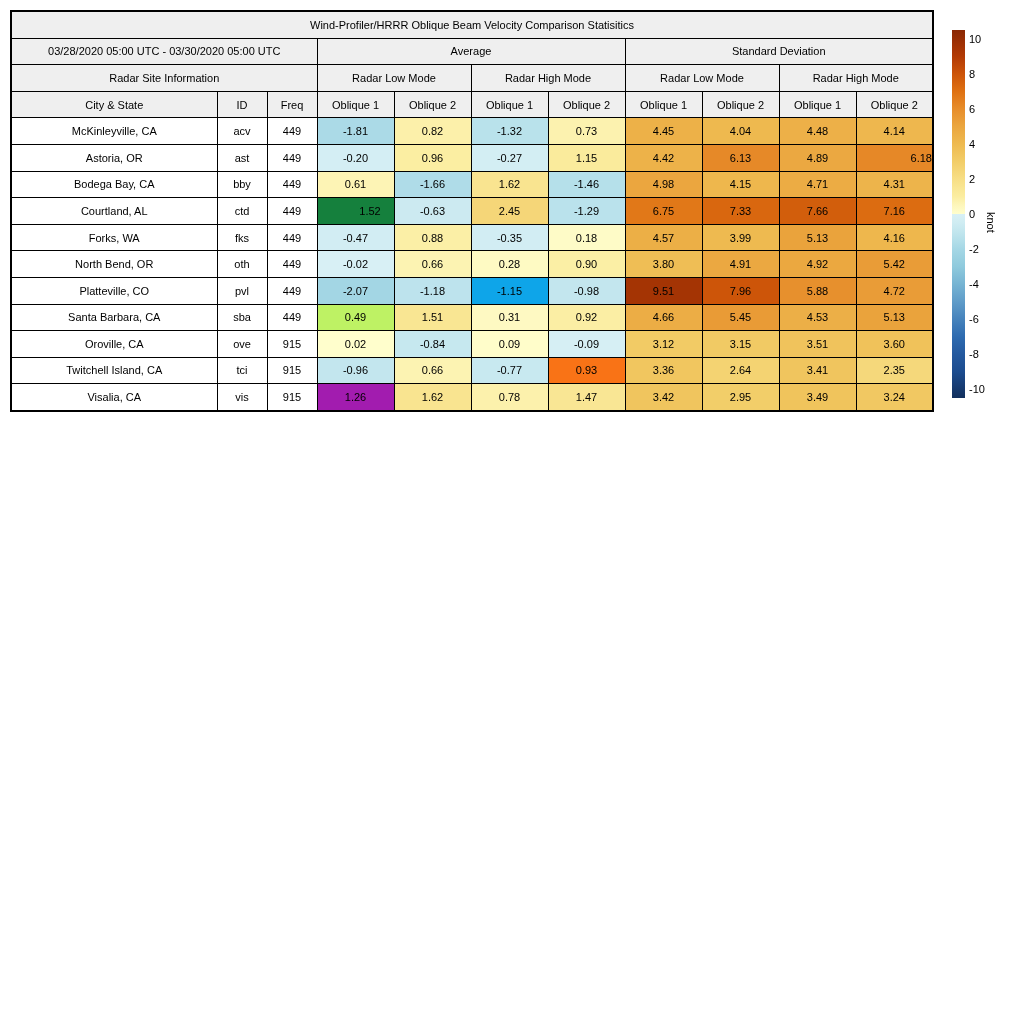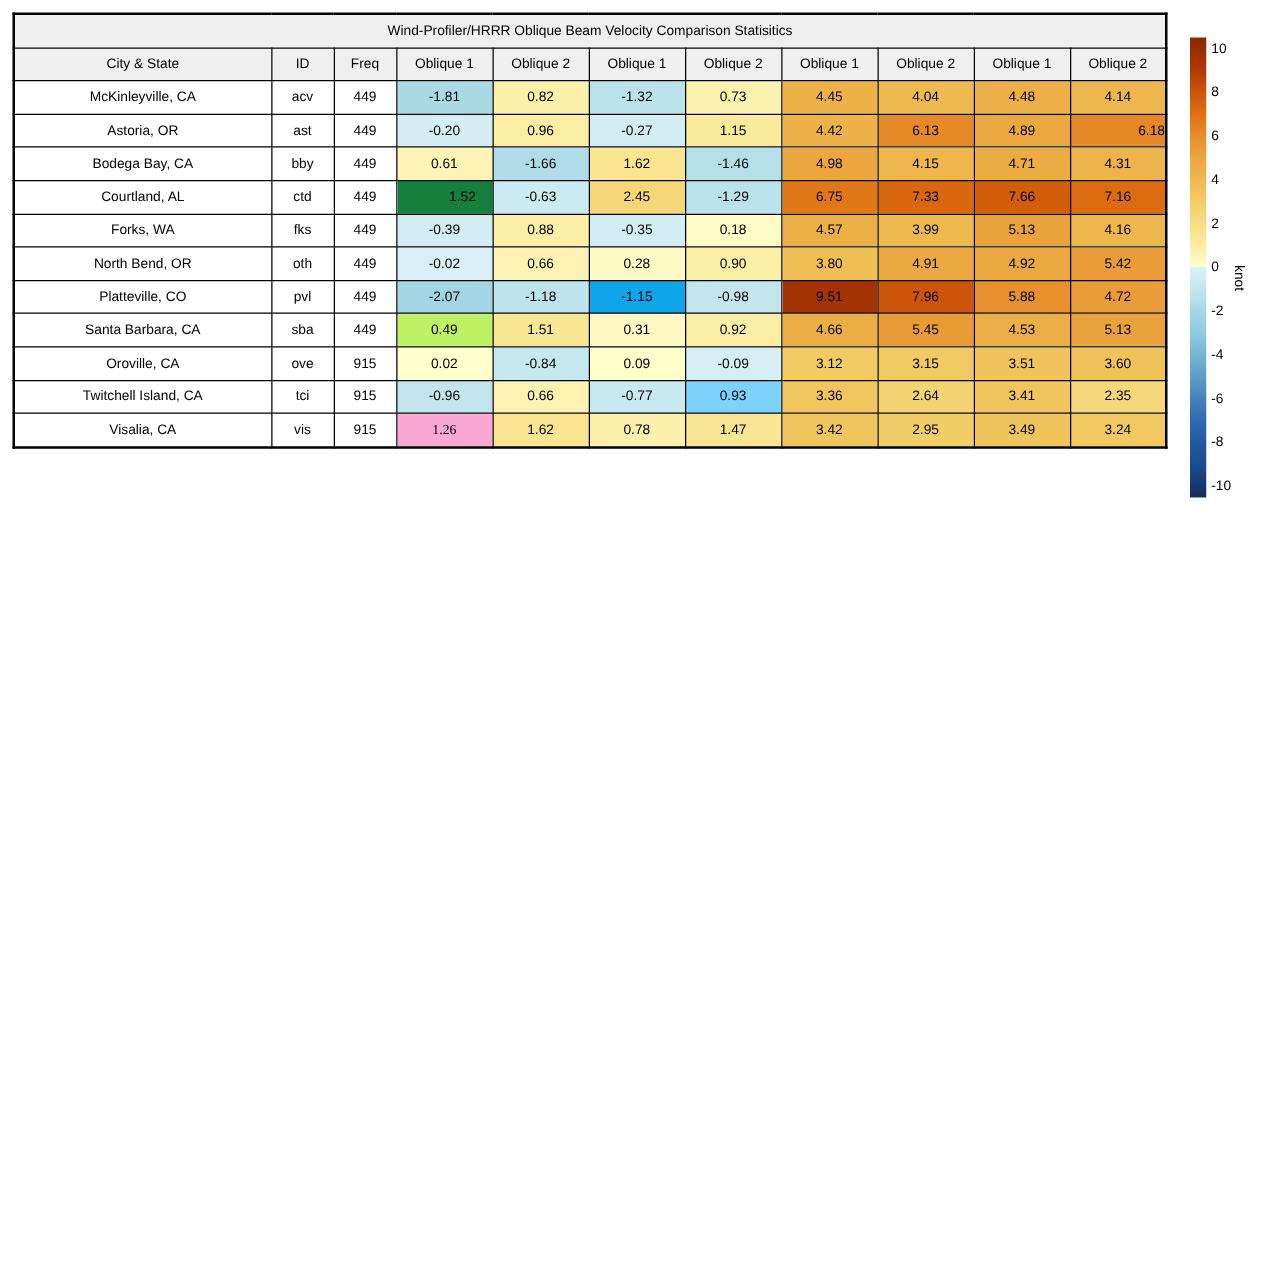--- a/index.html
+++ b/index.html
@@ -52,20 +52,32 @@
       <col style="width:77px">
         <col style="width:77px">
         <col style="width:77px">
         <col style="width:77px">
     </colgroup>
     <tbody>
       <tr>
         <td class="hdr" colspan="11">Wind-Profiler/HRRR Oblique Beam Velocity Comparison Statisitics</td>
       </tr>
       <tr>
+        <td class="hdr" colspan="3">03/28/2020 05:00 UTC - 03/30/2020 05:00 UTC</td>
+        <td class="hdr" colspan="4">Average</td>
+        <td class="hdr" colspan="4">Standard Deviation</td>
+      </tr>
+      <tr>
+        <td class="hdr" colspan="3">Radar Site Information</td>
+        <td class="hdr" colspan="2">Radar Low Mode</td>
+        <td class="hdr" colspan="2">Radar High Mode</td>
+        <td class="hdr" colspan="2">Radar Low Mode</td>
+        <td class="hdr" colspan="2">Radar High Mode</td>
+      </tr>
+      <tr>
         <td class="hdr">City &amp; State</td>
         <td class="hdr">ID</td>
         <td class="hdr">Freq</td>
         <td class="hdr">Oblique 1</td>
         <td class="hdr">Oblique 2</td>
         <td class="hdr">Oblique 1</td>
         <td class="hdr">Oblique 2</td>
         <td class="hdr">Oblique 1</td>
         <td class="hdr">Oblique 2</td>
         <td class="hdr">Oblique 1</td>
@@ -122,21 +134,21 @@
           <td style="background: rgb(186, 226, 236);">-1.29</td>
           <td style="background: rgb(225, 120, 24);">6.75</td>
           <td style="background: rgb(217, 103, 15);">7.33</td>
           <td style="background: rgb(210, 94, 12);">7.66</td>
           <td style="background: rgb(220, 108, 17);">7.16</td>
         </tr>
         <tr>
           <td class="lbl">Forks, WA</td>
           <td class="lbl">fks</td>
           <td class="lbl">449</td>
-          <td style="background: rgb(210, 237, 243);">-0.39</td>
+          <td style="background: rgb(210, 237, 243);">-0.47</td>
           <td style="background: rgb(251, 239, 166);">0.88</td>
           <td style="background: rgb(210, 237, 243);">-0.35</td>
           <td style="background: rgb(254, 251, 199);">0.18</td>
           <td style="background: rgb(236, 175, 70);">4.57</td>
           <td style="background: rgb(238, 186, 80);">3.99</td>
           <td style="background: rgb(234, 163, 60);">5.13</td>
           <td style="background: rgb(238, 183, 77);">4.16</td>
         </tr>
         <tr>
           <td class="lbl">North Bend, OR</td>
@@ -190,31 +202,31 @@
           <td style="background: rgb(240, 195, 92);">3.51</td>
           <td style="background: rgb(240, 194, 90);">3.60</td>
         </tr>
         <tr>
           <td class="lbl">Twitchell Island, CA</td>
           <td class="lbl">tci</td>
           <td class="lbl">915</td>
           <td style="background: rgb(195, 230, 238);">-0.96</td>
           <td style="background: rgb(252, 243, 178);">0.66</td>
           <td style="background: rgb(200, 233, 240);">-0.77</td>
-          <td style="background: #7dd3fc;">0.93</td>
+          <td style="background: #f97316;">0.93</td>
           <td style="background: rgb(241, 198, 95);">3.36</td>
           <td style="background: rgb(244, 211, 114);">2.64</td>
           <td style="background: rgb(240, 197, 94);">3.41</td>
           <td style="background: rgb(245, 216, 123);">2.35</td>
         </tr>
         <tr>
           <td class="lbl">Visalia, CA</td>
           <td class="lbl">vis</td>
           <td class="lbl">915</td>
-          <td style="background: #f9a8d4; font-family: Liberation Serif, serif;">1.26</td>
+          <td style="background: #a21caf;">1.26</td>
           <td style="background: rgb(249, 228, 144);">1.62</td>
           <td style="background: rgb(252, 241, 172);">0.78</td>
           <td style="background: rgb(249, 230, 148);">1.47</td>
           <td style="background: rgb(240, 197, 94);">3.42</td>
           <td style="background: rgb(242, 206, 105);">2.95</td>
           <td style="background: rgb(240, 196, 92);">3.49</td>
           <td style="background: rgb(241, 200, 98);">3.24</td>
         </tr>
       </tbody>
   </table>

